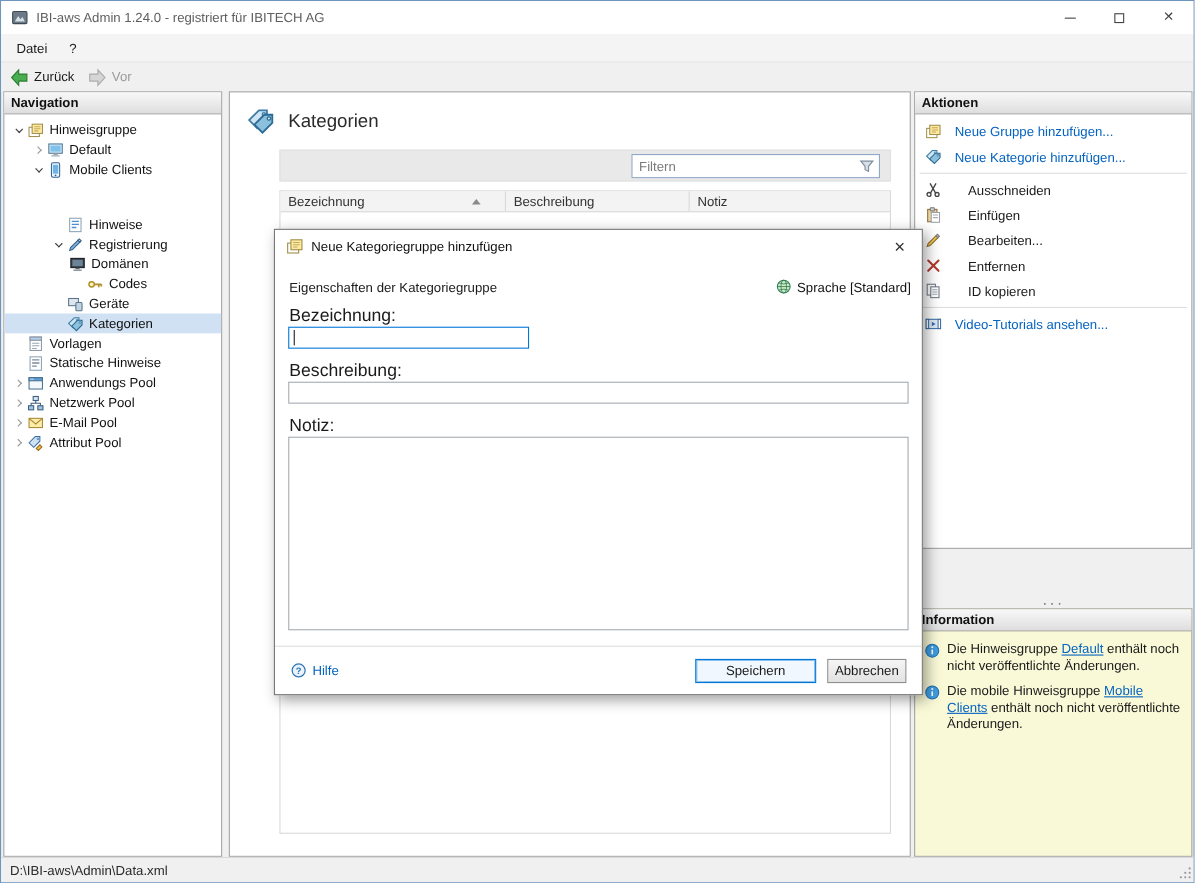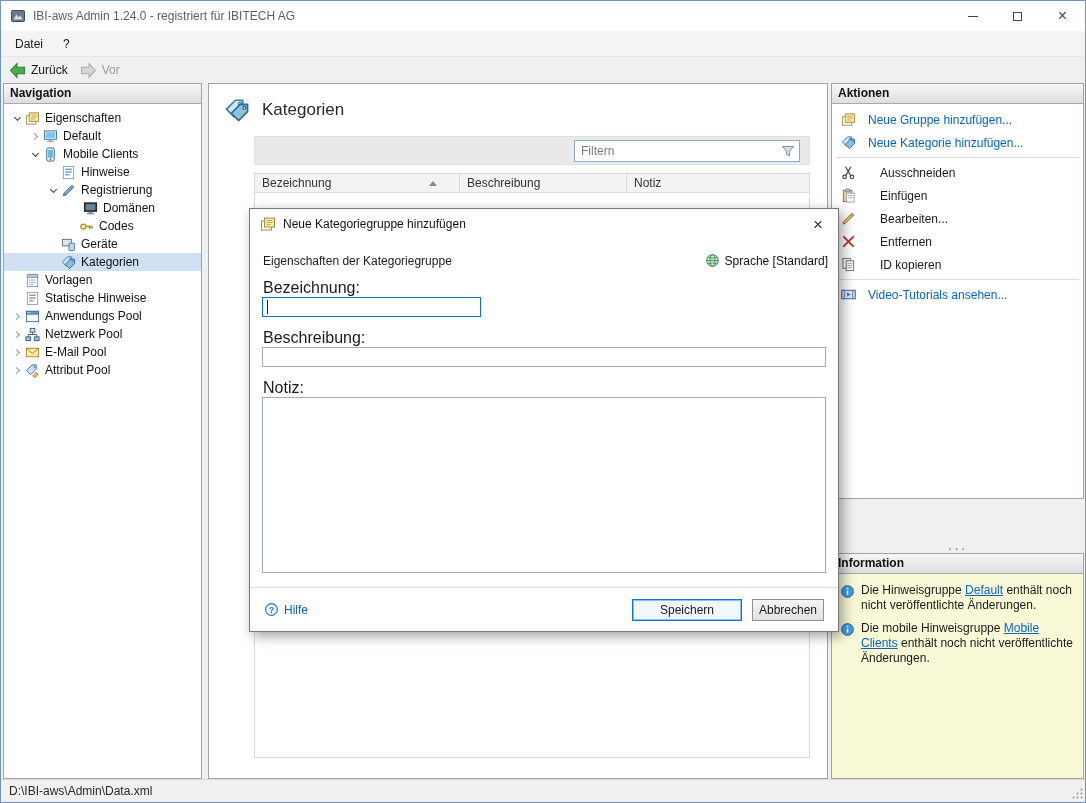--- a/index.html
+++ b/index.html
@@ -166,21 +166,21 @@
           </span>
           <span class="svg-icon">
             <svg viewBox="0 0 16 16">
               <rect x="1.5" y="5" width="10" height="9" fill="#fff" stroke="#a08f4a"></rect>
               <rect x="4.5" y="2" width="10" height="9" fill="#ffe9a0" stroke="#a08f4a"></rect>
               <line x1="6.5" y1="4.5" x2="12.5" y2="4.5" stroke="#c4ab5e"></line>
               <line x1="6.5" y1="6.5" x2="12.5" y2="6.5" stroke="#c4ab5e"></line>
               <line x1="6.5" y1="8.5" x2="10.5" y2="8.5" stroke="#c4ab5e"></line>
             </svg>
           </span>
-          <span class="tree-label">Eigenschaften</span>
+          <span class="tree-label">Hinweisgruppe</span>
         </div>
         <div class="tree-row" style="padding-left: 24px;">
           <span class="expander">
             <i class="chev right"></i>
           </span>
           <span class="svg-icon">
             <svg viewBox="0 0 16 16">
               <rect x="1.5" y="2" width="13" height="9" fill="#dceefb" stroke="#46718f"></rect>
               <rect x="3" y="3.5" width="10" height="6" fill="#7fc3ea"></rect>
               <rect x="6" y="11" width="4" height="1.6" fill="#8d9aa5"></rect>
@@ -195,21 +195,21 @@
           </span>
           <span class="svg-icon">
             <svg viewBox="0 0 16 16">
               <rect x="4" y="1" width="8" height="14" rx="1.6" fill="#eef5fb" stroke="#2f6191"></rect>
               <rect x="5.4" y="3" width="5.2" height="8.6" fill="#6fb4e6"></rect>
               <circle cx="8" cy="13.2" r="0.9" fill="#2f6191"></circle>
             </svg>
           </span>
           <span class="tree-label">Mobile Clients</span>
         </div>
-        <div class="tree-row" style="padding-left: 42px;">
+        <div class="tree-row" style="padding-left: 42px; margin-top: 32px;">
           <span class="expander"></span>
           <span class="svg-icon">
             <svg viewBox="0 0 16 16">
               <rect x="2.5" y="1.5" width="11" height="13" fill="#fff" stroke="#8aa0b4"></rect>
               <line x1="4.5" y1="4.5" x2="11.5" y2="4.5" stroke="#4b8fd4" stroke-width="1.3"></line>
               <line x1="4.5" y1="7.5" x2="11.5" y2="7.5" stroke="#4b8fd4" stroke-width="1.3"></line>
               <line x1="4.5" y1="10.5" x2="9" y2="10.5" stroke="#4b8fd4" stroke-width="1.3"></line>
             </svg>
           </span>
           <span class="tree-label">Hinweise</span>
@@ -219,21 +219,21 @@
             <i class="chev down"></i>
           </span>
           <span class="svg-icon">
             <svg viewBox="0 0 16 16">
               <path d="M2.5 13.5 L3.3 10.8 L10.5 3.6 L12.4 5.5 L5.2 12.7 Z" fill="#7fb0dc" stroke="#33608c"></path>
               <path d="M10.5 3.6 L11.8 2.3 L13.7 4.2 L12.4 5.5 Z" fill="#cfe0ef" stroke="#33608c"></path>
             </svg>
           </span>
           <span class="tree-label">Registrierung</span>
         </div>
-        <div class="tree-row" style="padding-left: 44px; margin-left: 20px;">
+        <div class="tree-row" style="padding-left: 44px;">
           <span class="expander"></span>
           <span class="svg-icon">
             <svg viewBox="0 0 16 16">
               <rect x="1.5" y="2" width="13" height="9" fill="#39444d" stroke="#14191d"></rect>
               <rect x="3" y="3.5" width="10" height="6" fill="#6d8396"></rect>
               <rect x="6" y="11" width="4" height="1.6" fill="#5a646c"></rect>
               <rect x="4" y="12.8" width="8" height="1.4" fill="#8a949c"></rect>
             </svg>
           </span>
           <span class="tree-label">Domänen</span>

